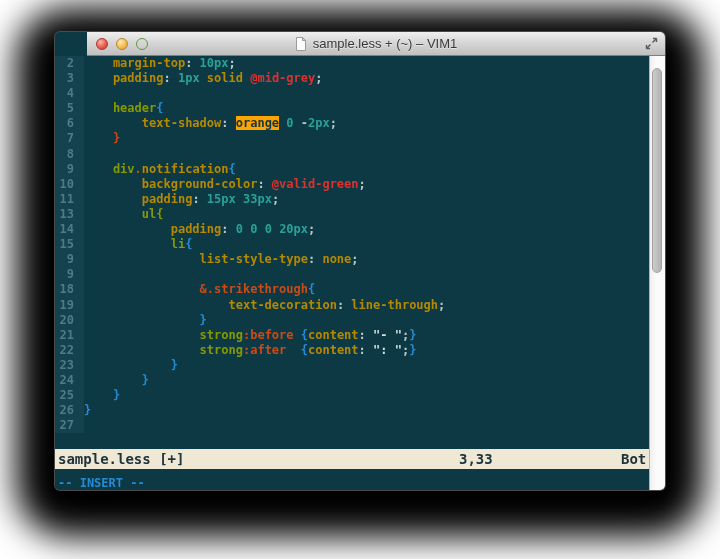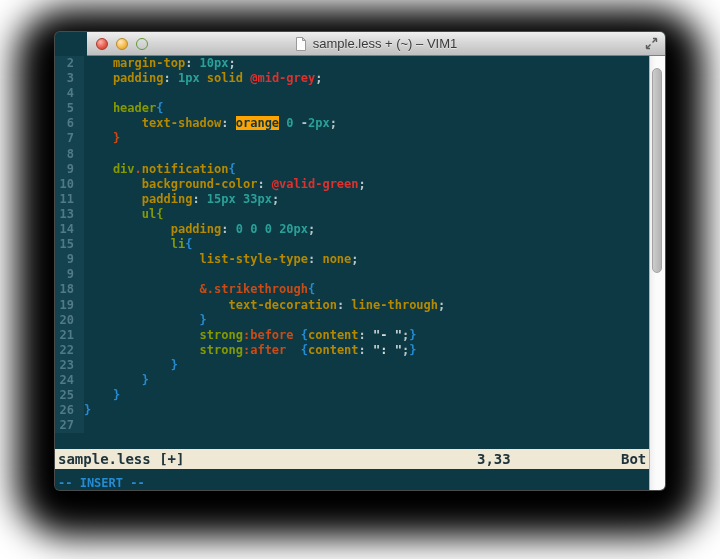--- a/index.html
+++ b/index.html
@@ -42,21 +42,21 @@
   .code{white-space:pre;}
   .c-punct{color:var(--punct);} .c-prop{color:var(--prop);} .c-num{color:var(--num);}
   .c-var{color:var(--var);} .c-sel{color:var(--sel);} .c-orn{color:var(--orn);}
   .c-brace{color:var(--brace);} .c-str{color:var(--str);}
   .c-hl{color:var(--hl_fg);background:var(--hl_bg);}
   
   .statusbar{position:relative;height:20px;background:var(--status_bg);color:var(--status_fg);
              font-family:"DejaVu Sans Mono","Liberation Mono",monospace;font-size:14px;
              font-weight:bold;line-height:20px;}
   .statusbar .file{position:absolute;left:3px;top:0;}
-  .statusbar .pos{position:absolute;left:422px;top:0;}
+  .statusbar .pos{position:absolute;left:404px;top:0;}
   .statusbar .bot{position:absolute;left:566px;top:0;}
   .cmdline{flex:1 1 auto;background:var(--bg);color:var(--mode_fg);
            font-family:"DejaVu Sans Mono","Liberation Mono",monospace;font-size:12px;
            font-weight:bold;display:flex;align-items:flex-end;padding-left:3px;}
   
   .scrollbar{flex:0 0 15px;position:relative;background:linear-gradient(90deg,#efefef,#fbfbfb 40%);
              border-left:1px solid #b5b5b5;}
   .sb-thumb{position:absolute;left:2px;top:12px;width:10px;height:205px;border-radius:6px;
             background:linear-gradient(90deg,#cccccc,#b2b2b2);border:1px solid #a3a3a3;box-sizing:border-box;}
 </style>

